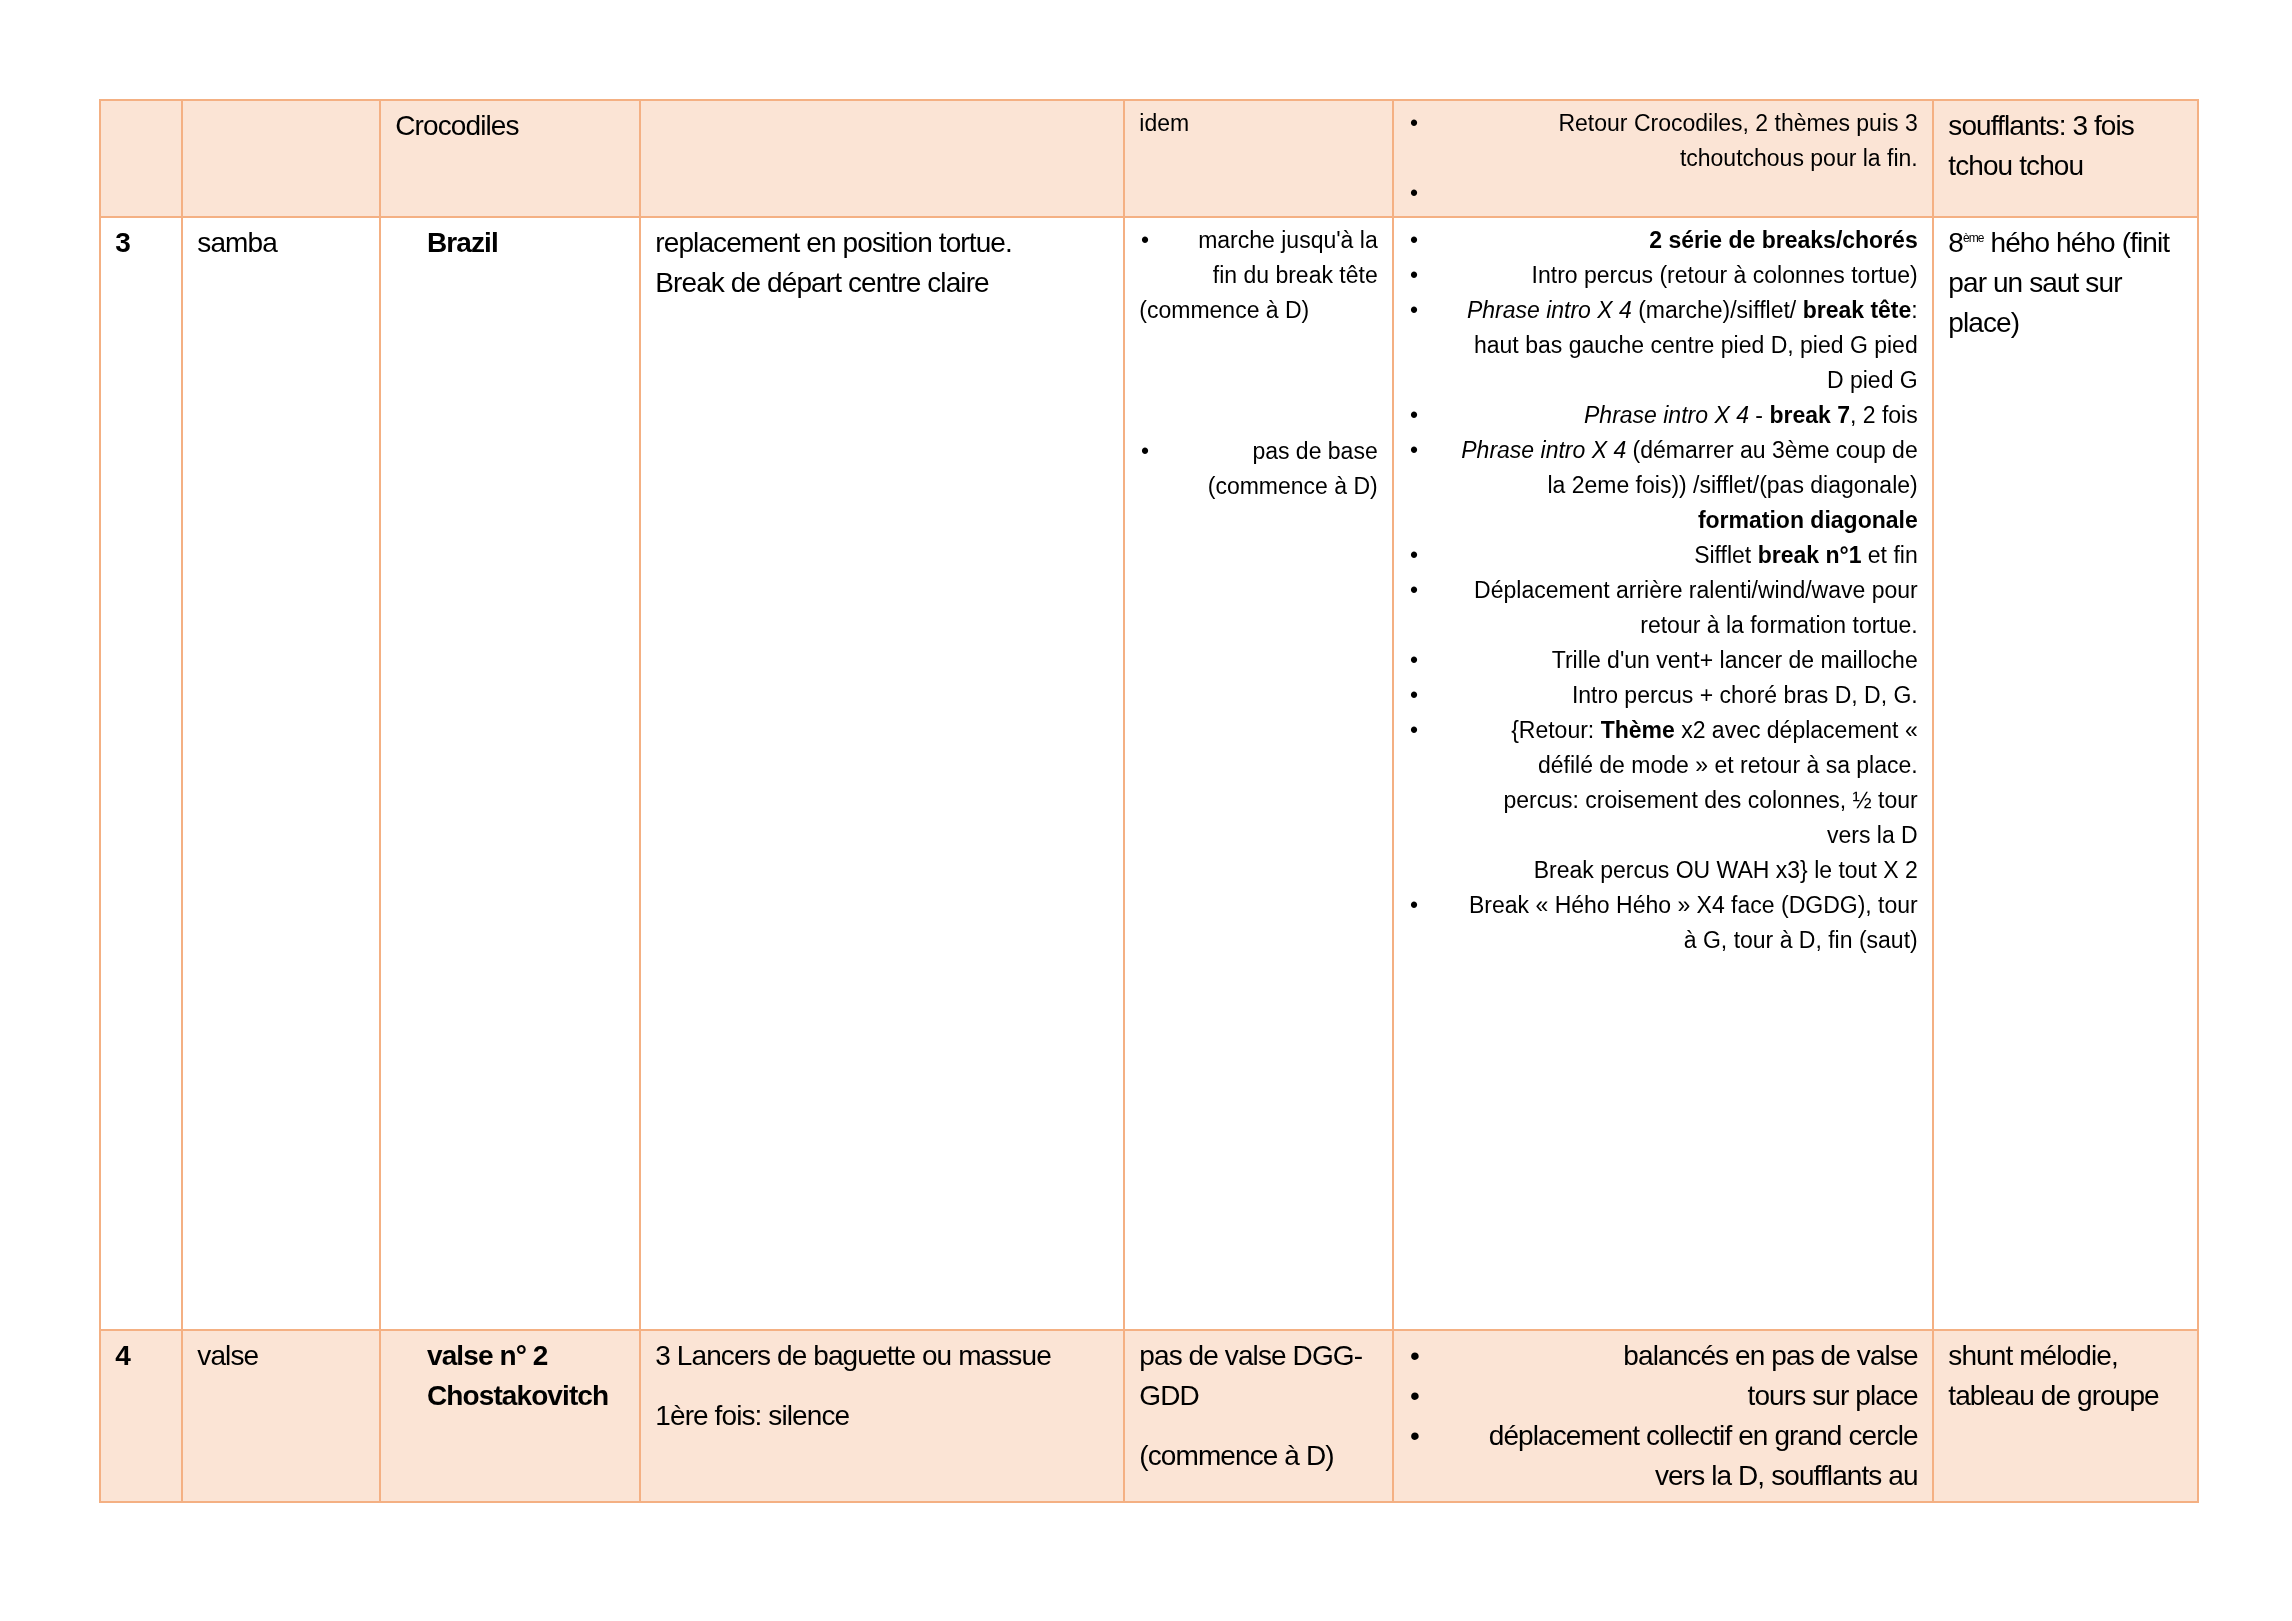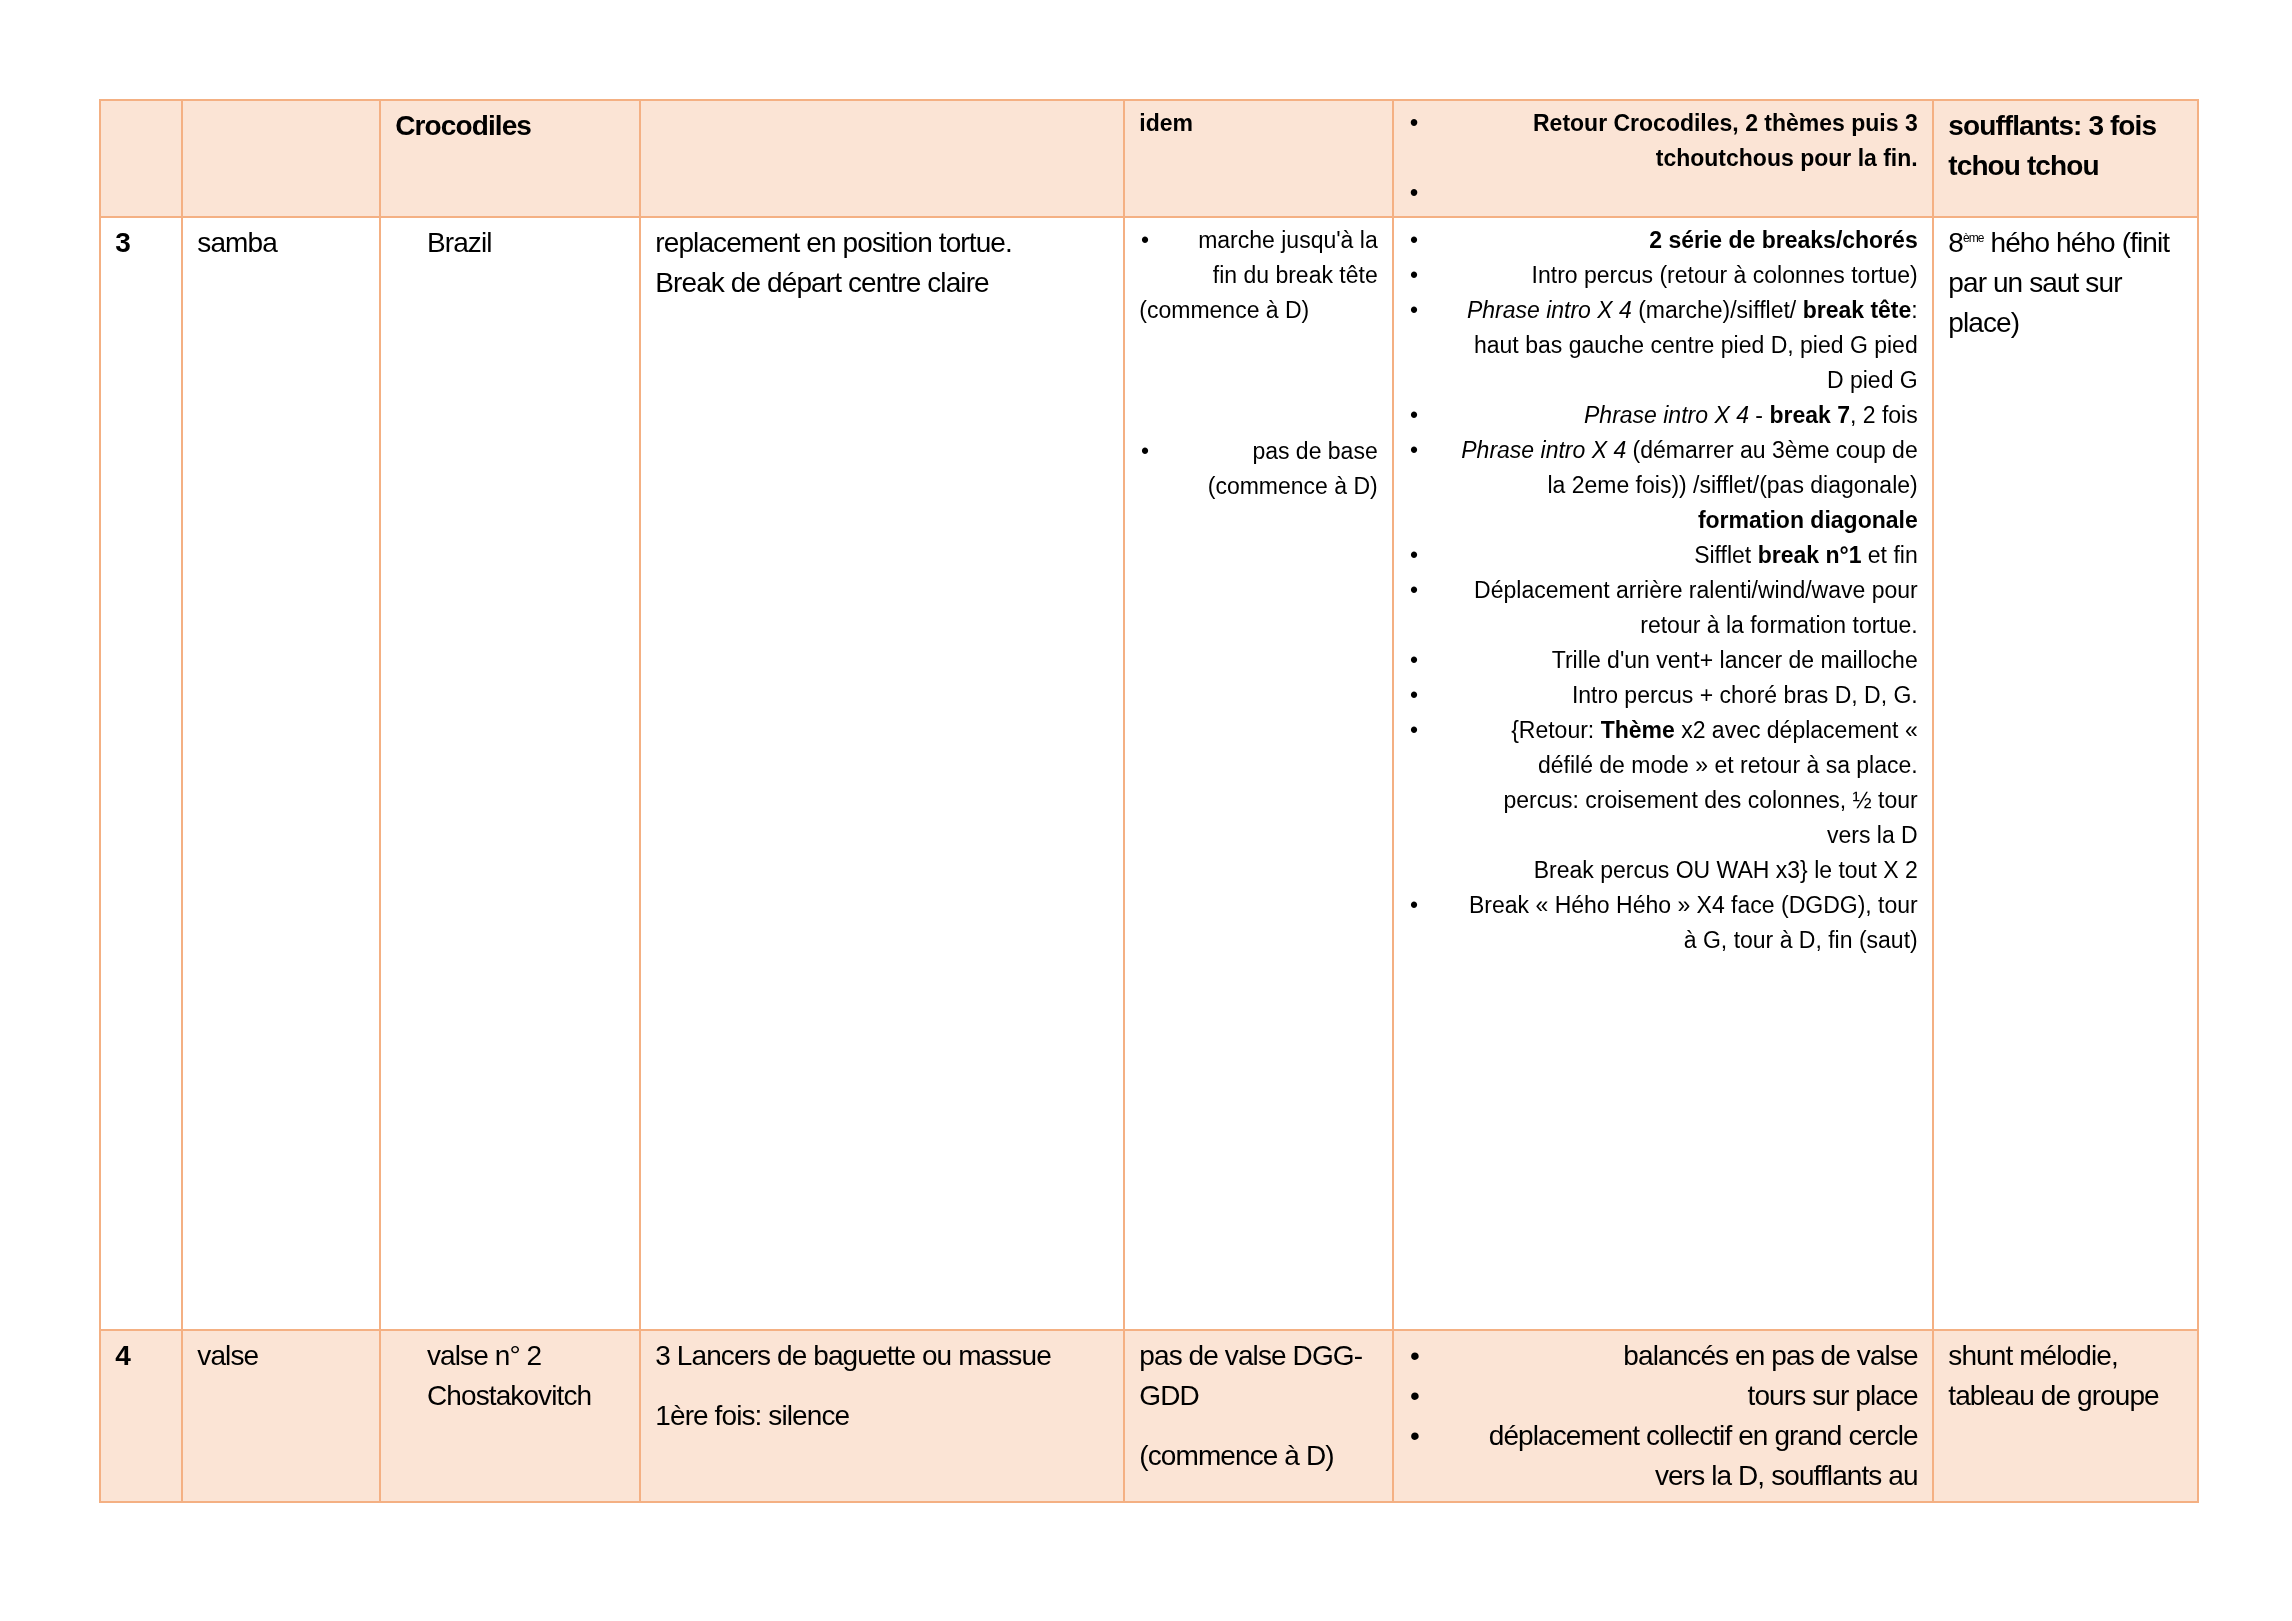--- a/index.html
+++ b/index.html
@@ -4,25 +4,25 @@
 <style>
   html, body { margin:0; padding:0; background:#ffffff; }
   body { width:2293px; height:1622px; position:relative; overflow:hidden;
          font-family:"Liberation Sans", sans-serif; color:#000; }
   table { position:absolute; left:99px; top:99px; border-collapse:collapse;
           table-layout:fixed; width:2097px; }
   td { border:2.7px solid #f4b083; vertical-align:top; padding:5.4px 14.3px 5.4px 14.3px;
        font-size:28px; line-height:40px; }
   td.calibri { font-family:"Liberation Sans", sans-serif; letter-spacing:-0.9px; font-stretch:condensed; }
   tr.shaded td { background:#fbe4d5; }
-  tr.row-croc td { height:104px;font-weight:bold; }
+  tr.row-croc td { height:104px; }
   tr.row-brazil td { height:1100px; }
   tr.row-valse td { height:152px; }
   .num { font-weight:bold; }
-  .bold { font-weight:normal;padding-left:46px; }
+  .bold { font-weight:bold;padding-left:46px; }
   ul { margin:0; padding:0; list-style:none; }
   li { position:relative; padding-left:50px;text-align:right; }
   li::before { content:"\2022"; position:absolute; left:1.8px; top:0; }
   .arial { font-family:"Liberation Sans", sans-serif; font-size:23px; line-height:35px; }
   .arial li { padding-left:50px; }
   .gap { height:19.7px; }
   .gapbig { height:106px; }
   sup { font-size:12px; line-height:0; }
   i { font-style:italic; }
 </style>

